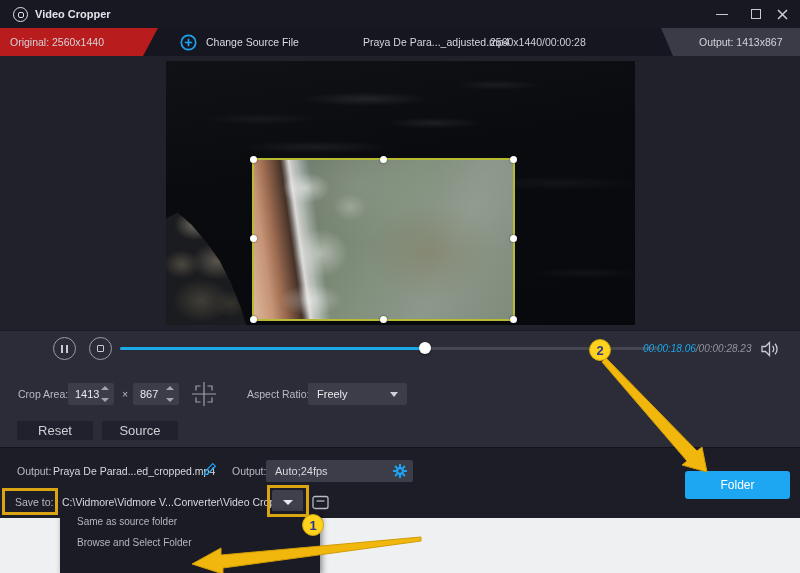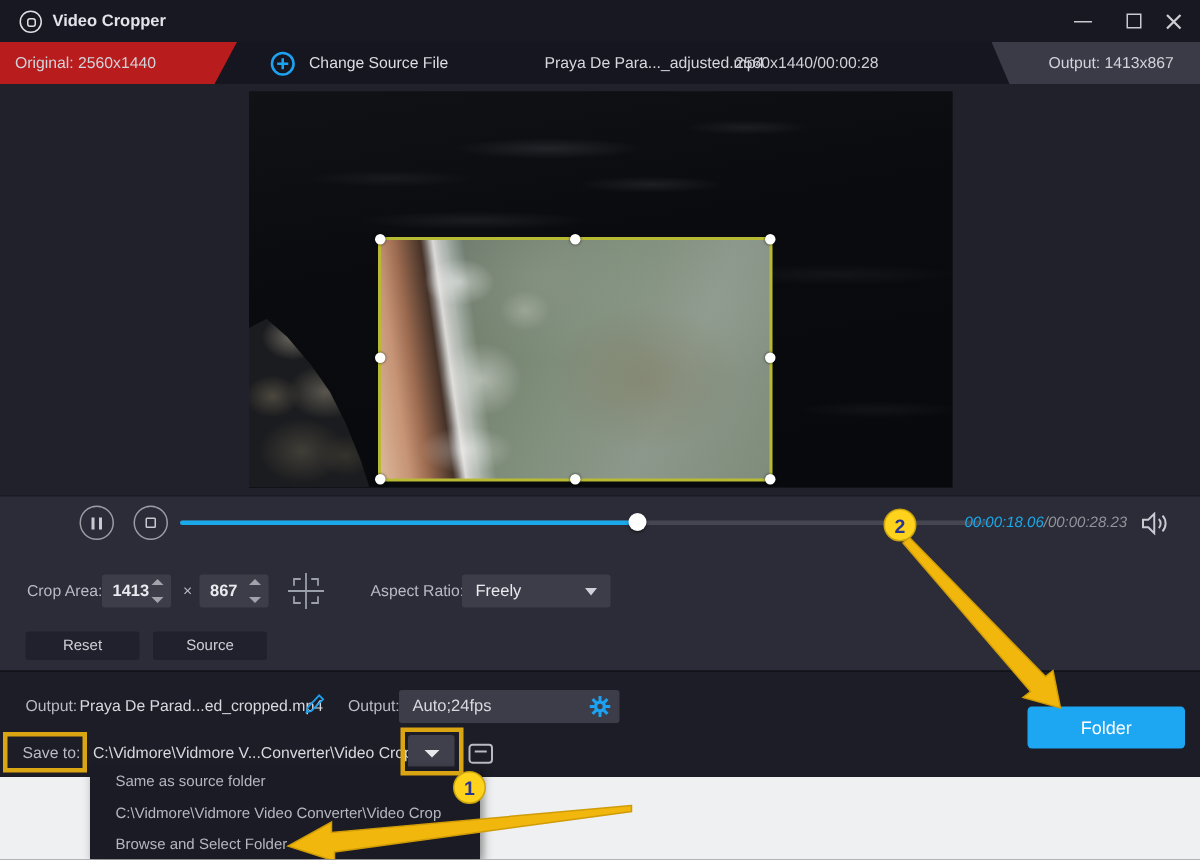--- a/index.html
+++ b/index.html
@@ -88,34 +88,34 @@
   .fill{position:absolute;left:0;top:5px;width:305px;height:3px;background:#1ba9ea;border-radius:2px;}
   .thumb{position:absolute;left:299px;top:0;width:12px;height:12px;background:#fff;border-radius:50%;
          box-shadow:0 1px 2px rgba(0,0,0,.5);}
   .time{position:absolute;left:643px;top:12px;font-size:10px;white-space:nowrap;font-style:italic;}
   .time .cur{color:#1ba9ea;} .time .sep,.time .tot{color:#92939b;}
   .volume{position:absolute;left:760px;top:10px;width:22px;height:16px;cursor:pointer;}
 
   .ctl-label{position:absolute;font-size:10.5px;color:#b9bac3;}
   .lbl-croparea{left:18px;top:57px;} .dim-sep{left:122px;top:57px;color:#b9bac3;}
   .lbl-aspect{left:247px;top:57px;}
-  .spin{position:absolute;top:52px;width:46px;height:22px;background:#3c3d48;border-radius:2px;font-weight:bold;}
+  .spin{position:absolute;top:52px;width:46px;height:22px;background:#3c3d48;border-radius:2px;}
   .spin-w{left:68px;} .spin-h{left:133px;}
   .spin .val{position:absolute;left:7px;top:0;line-height:22px;font-size:11px;color:#e9e9ee;}
   .steppers{position:absolute;right:5px;top:3px;width:8px;height:16px;display:flex;flex-direction:column;
             justify-content:space-between;cursor:pointer;}
   .tri-up{width:0;height:0;border-left:4px solid transparent;border-right:4px solid transparent;border-bottom:4px solid #a2a3ab;}
   .tri-dn{width:0;height:0;border-left:4px solid transparent;border-right:4px solid transparent;border-top:4px solid #a2a3ab;}
   .center-icon{position:absolute;left:191px;top:50px;width:26px;height:26px;cursor:pointer;}
   .dd-aspect{position:absolute;left:308px;top:52px;width:99px;height:22px;background:#3c3d48;border-radius:2px;cursor:pointer;}
   .dd-aspect .val{position:absolute;left:9px;top:0;line-height:22px;font-size:11px;color:#e9e9ee;}
   .caret{position:absolute;right:9px;top:9px;width:0;height:0;border-left:4.5px solid transparent;
          border-right:4.5px solid transparent;border-top:5px solid #cfd0d8;}
   .abtn{position:absolute;top:90px;width:76px;height:19px;background:#20212c;border-radius:2px;
-        display:flex;align-items:center;justify-content:center;font-size:10px;color:#ced0d6;cursor:pointer;}
+        display:flex;align-items:center;justify-content:center;font-size:13px;color:#ced0d6;cursor:pointer;}
   .btn-reset{left:17px;} .btn-preview{left:102px;}
 
   
   .outputbar{position:absolute;left:0;top:447px;width:800px;height:71px;background:#1c1d26;border-top:1px solid #11121a;}
   .obar-label{position:absolute;font-size:10.5px;color:#b9bac3;}
   .lbl-out1{left:17px;top:17px;} .lbl-out2{left:232px;top:17px;} .lbl-saveto{left:15px;top:48px;}
   .out-filename{position:absolute;left:53px;top:17px;font-size:10.5px;color:#d8d9de;}
   .edit-icon{position:absolute;left:203px;top:14px;width:14px;height:14px;cursor:pointer;}
   .fld-format{position:absolute;left:266px;top:12px;width:147px;height:22px;background:#3c3d48;border-radius:2px;}
   .fld-format .val{position:absolute;left:9px;top:0;line-height:22px;font-size:11px;color:#d8d9de;}
@@ -301,21 +301,20 @@
           <rect x="1" y="1.5" width="15" height="12" rx="2" fill="none" stroke="#b9bac3" stroke-width="1.3"></rect>
           <path d="M4.5 6 H12.5" stroke="#b9bac3" stroke-width="1.3"></path>
         </svg>
       </div>
       <div class="btn-export">Folder</div>
     </div>
   </div>
 
   <div class="menu">
     <div class="menu-item">Same as source folder</div>
-    <div class="menu-item">C:\Vidmore\Vidmore Video Converter\Video Crop</div>
     <div class="menu-item">Browse and Select Folder</div>
   </div>
 
   <div class="hl hl-save"></div>
   <div class="hl hl-dd"></div>
 
   <svg class="anno" width="800" height="573" viewBox="0 0 800 573">
     <polygon points="606,358 697,451 702,447 707,472 682,465 687,461 602,362" fill="#f2b70d" stroke="#cf9c08" stroke-width="1"></polygon>
     <polygon points="421,537 221,555 221,548 192,564 223,574 223,568 421,541" fill="#f2b70d" stroke="#cf9c08" stroke-width="1"></polygon>
   </svg>

